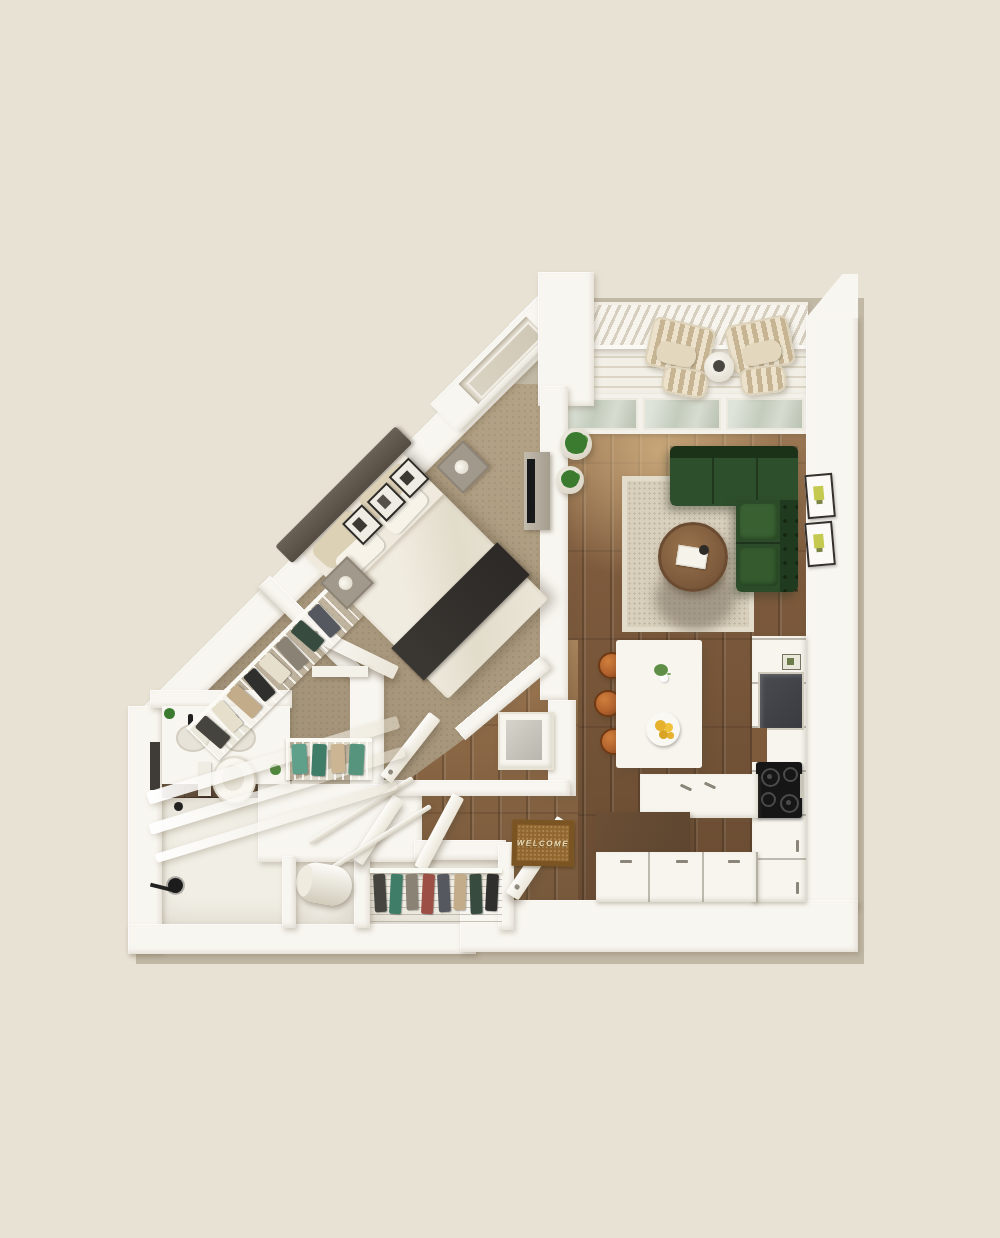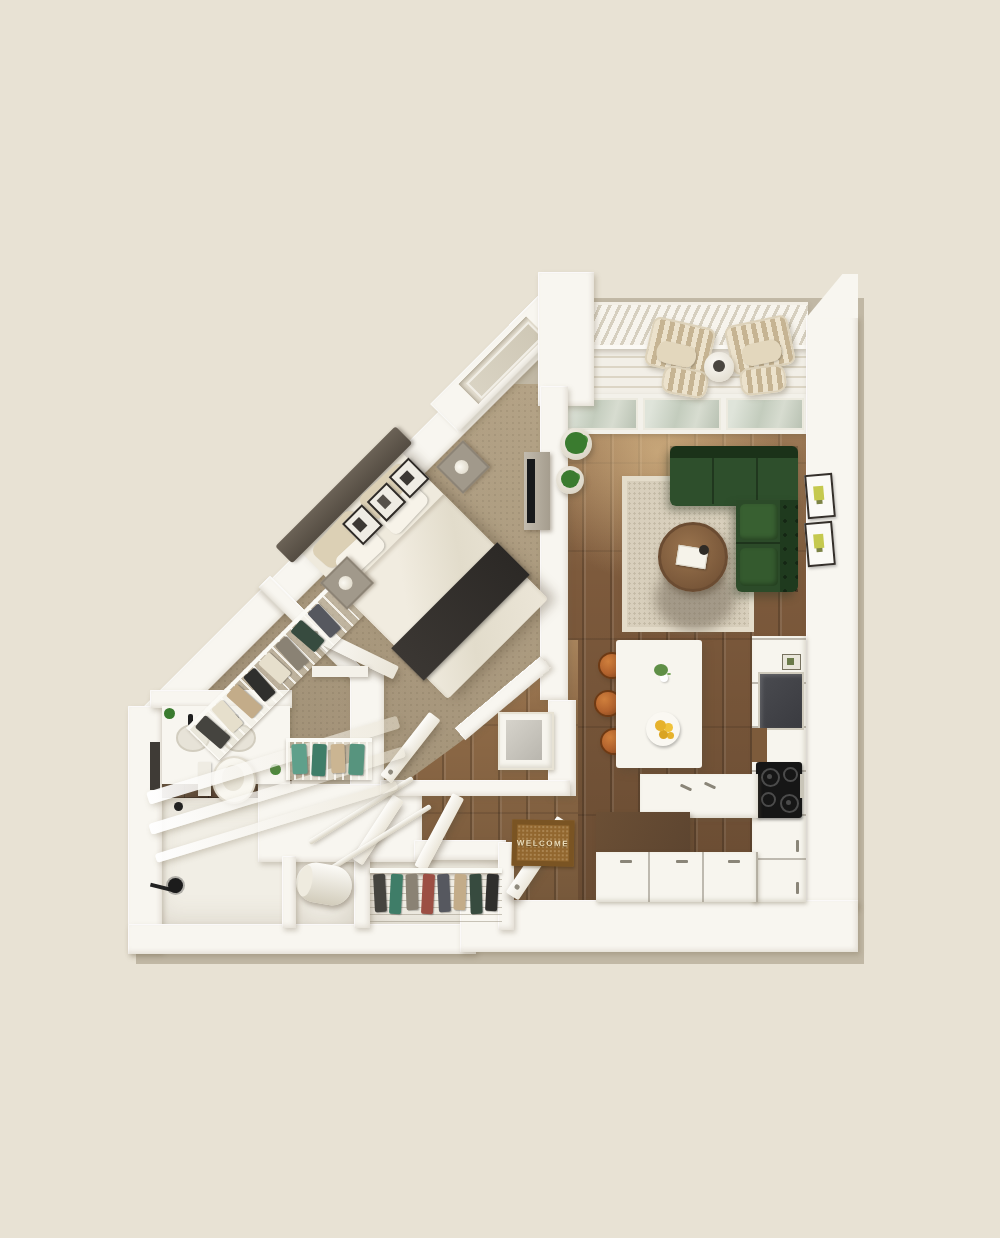--- a/index.html
+++ b/index.html
@@ -1,17 +1,17 @@
 <!DOCTYPE html>
 <html style="--bg: #e8e2d4; --wall: #f8f6f0; --wood: #7d5a3c; --woodHall: #8d6946; --carpet: #b2a084; --rug: #d8cfbc; --sofa: #2e4f2c; --table: #8a6544; --tile: #5c4430; --bathFloor: #f1eee5; --deck: #eeebe1; --glass: #c3ccbd; --stool: #b2622d; --mat: #92672f; --matBorder: #7a5423; --teal: #5fa08b; --plant: #3a7b2f; --appliance: #3a3b40; --counterDark: #5d4530; --cooktop: #161616;"><head>
 <meta charset="utf-8">
 <style>
   html,body{margin:0;padding:0;}
   body{background:var(--bg,#e8e2d4);font-family:"Liberation Sans",sans-serif;}
-  #stage{position:relative;width:920px;height:1238px;background:var(--bg,#e8e2d4);overflow:hidden;}
+  #stage{position:relative;width:920px;height:1238px;background:var(--bg,#e8e2d4);overflow:hidden;font-style:italic;}
   .abs{position:absolute;}
   
   .wall{position:absolute;background:var(--wall,#f8f6f0);
         box-shadow:2px 3px 5px rgba(110,96,72,.28), inset -2px -2px 5px rgba(150,138,115,.22), inset 1px 1px 1px #fff;}
   .wood{position:absolute;background-color:var(--wood,#7d5a3c);
         background-image:
           linear-gradient(180deg, rgba(236,200,150,.28) 0%, rgba(0,0,0,0) 30%, rgba(0,0,0,.16) 100%),
           repeating-linear-gradient(90deg, rgba(255,255,255,.10) 0 2px, rgba(0,0,0,0) 2px 26px, rgba(0,0,0,.18) 26px 28px),
           repeating-linear-gradient(0deg, rgba(0,0,0,.10) 0 2px, rgba(0,0,0,0) 2px 88px);}
   .wood.hall{background-color:var(--woodHall,#8d6946);}

